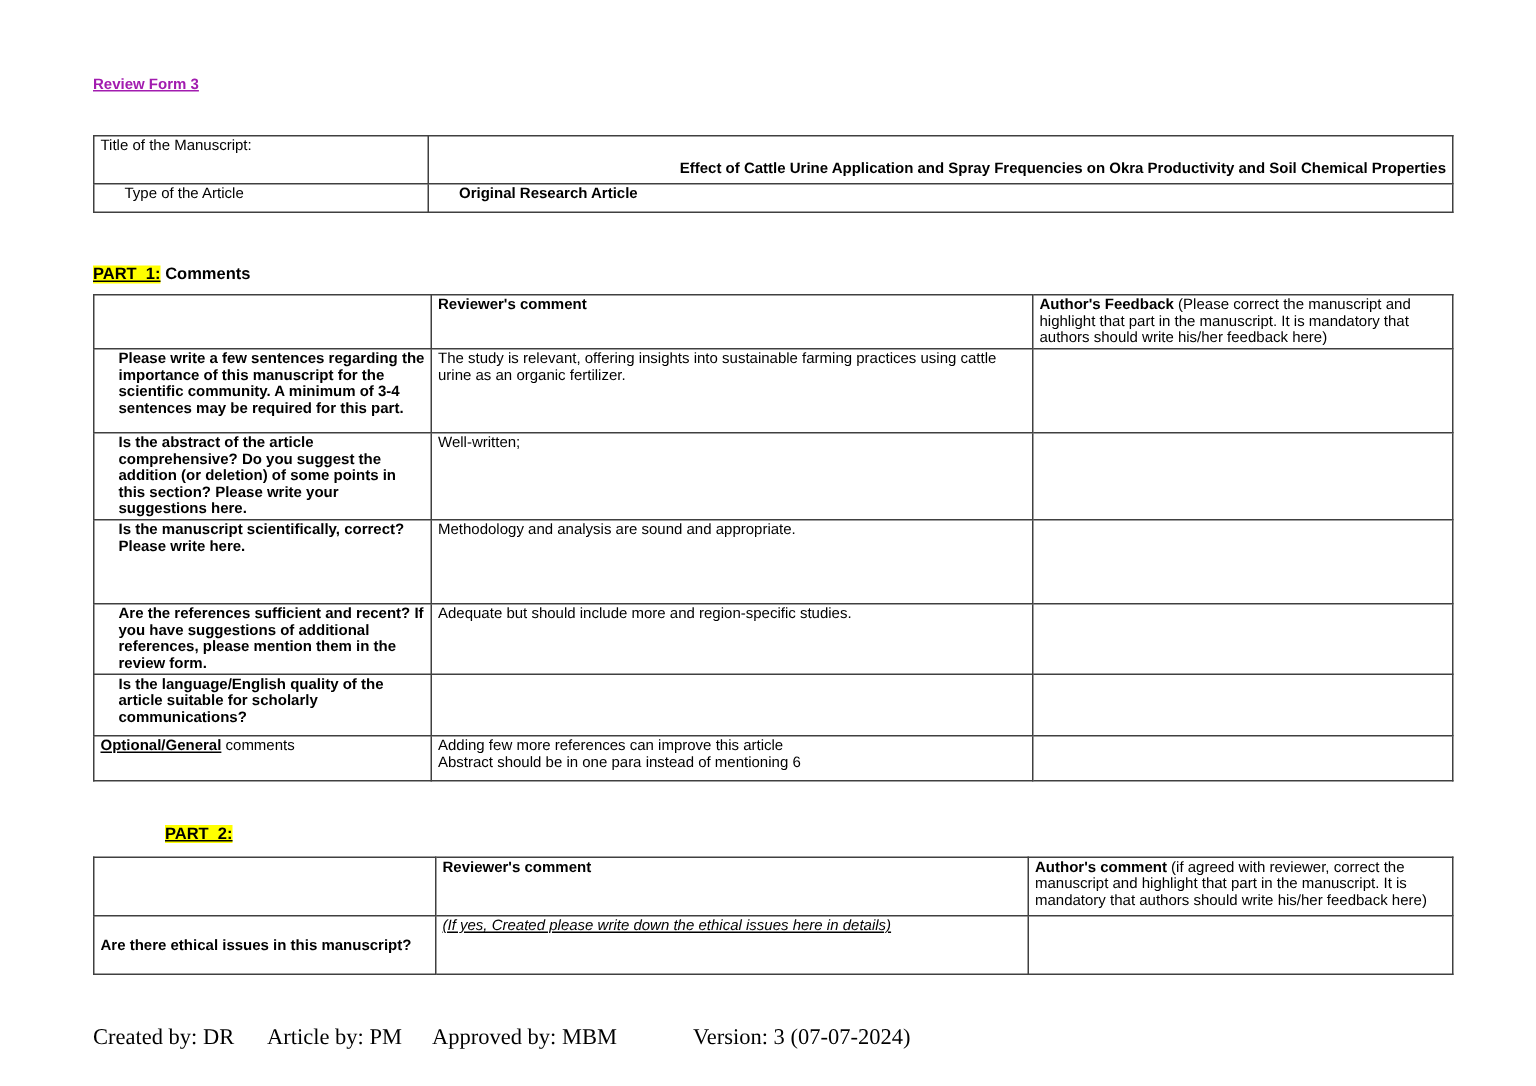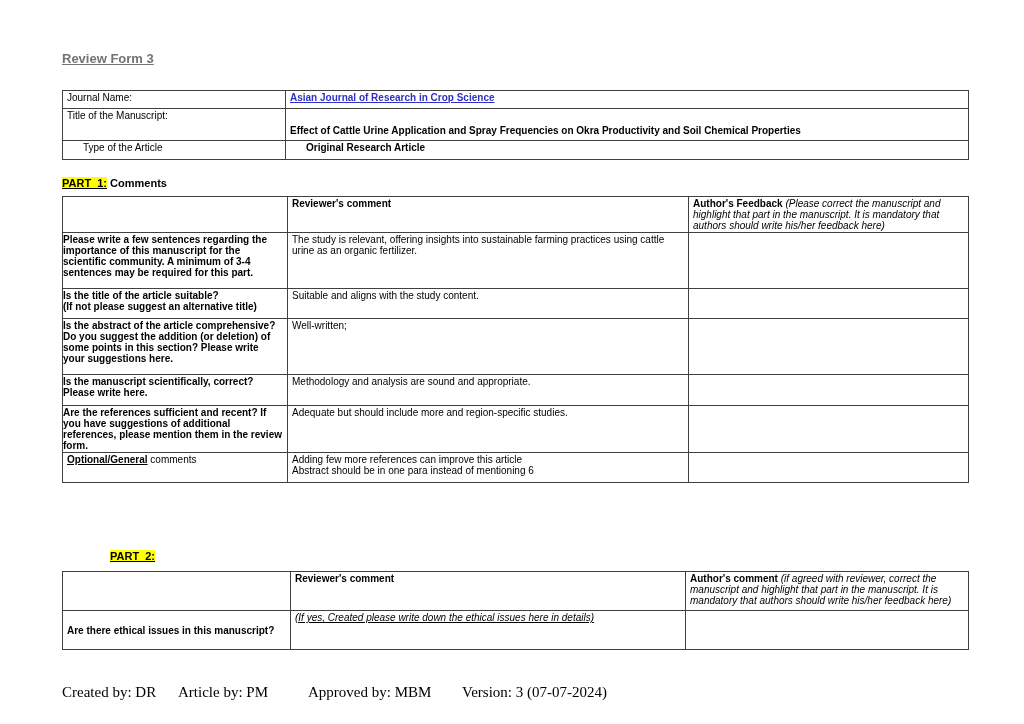--- a/index.html
+++ b/index.html
@@ -2,33 +2,33 @@
 <html><head>
 <meta charset="utf-8">
 <style>
   html,body { margin:0; padding:0; background:#ffffff; }
   .page {
     position:relative; width:1024px; height:724px; background:#ffffff;
     font-family:"Liberation Sans", sans-serif; color:#000; overflow:hidden;
   }
   .doc-title {
     position:absolute; left:62px; top:51px; margin:0;
-    font-size:13px; font-weight:bold; text-decoration:underline; color:#737373;
+    font-size:10px; font-weight:bold; text-decoration:underline; color:#a21caf;
   }
   table { border-collapse:collapse; table-layout:fixed; }
   td { border:1px solid #404040; font-size:10px; vertical-align:top; padding:1px 4px; overflow:hidden; }
 
   
   .info-table { position:absolute; left:62px; top:90px; width:906px; }
   .info-table .ic1 { width:223px; } .info-table .ic2 { width:683px; }
   .ir1 td, .ir2 td { height:15px; }
   .ir3 td { height:26px; }
   .ir4 td { height:16px;padding-left:20px; }
   .ivalue { font-weight:bold; }
-  .ir3 .ivalue { vertical-align:bottom; padding-bottom:4px; }
+  .ir3 .ivalue { vertical-align:bottom; padding-bottom:4px;text-align:right; }
   .journal-link { color:#2f30c8; font-weight:bold; text-decoration:underline; cursor:pointer; }
 
   
   .part-heading { position:absolute; left:62px; font-size:11px; font-weight:bold; }
   .ph1 { top:177px; } .ph2 { top:550px;padding-left:48px; }
   .hl { background:#ffff00; text-decoration:underline; white-space:pre; }
 
   
   .grid { position:absolute; left:62px; width:906px; }
   .part1-table { top:196px; }
@@ -37,58 +37,54 @@
   .part1-table tbody tr:nth-child(1) td { height:53px; }
   .part1-table tbody tr:nth-child(2) td { height:27px; }
   .part1-table tbody tr:nth-child(3) td { height:53px;margin-top:28px; }
   .part1-table tbody tr:nth-child(4) td { height:28px; }
   .part1-table tbody tr:nth-child(5) td { height:38px; }
   .part1-table tbody tr:nth-child(6) td { height:27px; }
   .part1-table tbody tr:nth-child(7) td { height:47px; }
 
   .hcell { font-weight:bold; }
   .hbold { font-weight:bold; }
-  .hitalic { font-weight:normal; font-style:italic; }
+  .hitalic { font-weight:normal; }
   .q { font-weight:bold; white-space:pre-line; }
-  .q.indent { padding-left:0; }
+  .q.indent { padding-left:16px; }
   .opt-prefix { text-decoration:underline; }
   .q.opt { font-weight:normal; }
   .q.opt .opt-prefix { font-weight:bold; }
   .c { white-space:pre-line; }
 
   .part2-table { top:571px; }
   .part2-table .c1 { width:228px; } .part2-table .c2 { width:395px; } .part2-table .c3 { width:283px; }
   .part2-table tr:nth-child(1) td { height:36px; }
   .part2-table tr:nth-child(2) td { height:36px; }
   .ethical-q { font-weight:bold; vertical-align:middle; }
   .ethical-c { font-style:italic; text-decoration:underline; }
 
   
   .footer { position:absolute; left:0; top:684px; width:1024px; height:14px;
     font-family:"Liberation Serif", serif; font-size:15px; }
   .fp { position:absolute; top:0; white-space:nowrap; }
-  .fp1 { left:62px; } .fp2 { left:178px; } .fp3 { left:308px; } .fp4 { left:462px;text-align:center; }
+  .fp1 { left:62px; } .fp2 { left:178px; } .fp3 { left:288px; } .fp4 { left:462px;text-align:center; }
 </style>
 </head>
 <body>
 
 <div class="page">
 
   <h1 class="doc-title">Review Form 3</h1>
 
   <table class="info-table">
     <colgroup>
         <col class="ic1">
         <col class="ic2">
       </colgroup>
     <tbody>
-        <tr class="ir1">
-      <td class="ilabel">Journal Name:</td>
-      <td class="ivalue"><span class="journal-link">Asian Journal of Research in Crop Science</span></td>
-    </tr>
     <tr class="ir3">
       <td class="ilabel">Title of the Manuscript:</td>
       <td class="ivalue">Effect of Cattle Urine Application and Spray Frequencies on Okra Productivity and Soil Chemical Properties</td>
     </tr>
     <tr class="ir4">
       <td class="ilabel">Type of the Article</td>
       <td class="ivalue">Original Research Article</td>
     </tr>
   </tbody>
     </table>
@@ -108,38 +104,37 @@
         <td><span class="hbold">Author's Feedback </span><span class="hitalic">(Please correct the manuscript and highlight that part in the manuscript. It is mandatory that authors should write his/her feedback here)</span></td>
       </tr>
     </thead>
     <tbody>
         <tr>
           <td class="q indent">Please write a few sentences regarding the importance of this manuscript for the scientific community. A minimum of 3-4 sentences may be required for this part.</td>
           <td class="c">The study is relevant, offering insights into sustainable farming practices using cattle urine as an organic fertilizer.</td>
           <td></td>
         </tr>
         <tr>
-          <td class="q indent">Is the title of the article suitable?
-(If not please suggest an alternative title)</td>
-          <td class="c">Suitable and aligns with the study content.</td>
-          <td></td>
-        </tr>
-        <tr>
           <td class="q indent">Is the abstract of the article comprehensive? Do you suggest the addition (or deletion) of some points in this section? Please write your suggestions here.</td>
           <td class="c">Well-written;</td>
           <td></td>
         </tr>
         <tr>
           <td class="q indent">Is the manuscript scientifically, correct? Please write here.</td>
           <td class="c">Methodology and analysis are sound and appropriate.</td>
           <td></td>
         </tr>
         <tr>
           <td class="q indent">Are the references sufficient and recent? If you have suggestions of additional references, please mention them in the review form.</td>
           <td class="c">Adequate but should include more and region-specific studies.</td>
+          <td></td>
+        </tr>
+        <tr>
+          <td class="q indent">Is the language/English quality of the article suitable for scholarly communications?</td>
+          <td class="c"></td>
           <td></td>
         </tr>
         <tr>
           <td class="q opt"><span class="opt-prefix">Optional/General</span> comments</td>
           <td class="c">Adding few more references can improve this article
 Abstract should be in one para instead of mentioning 6</td>
           <td></td>
         </tr>
       </tbody>
   </table>

